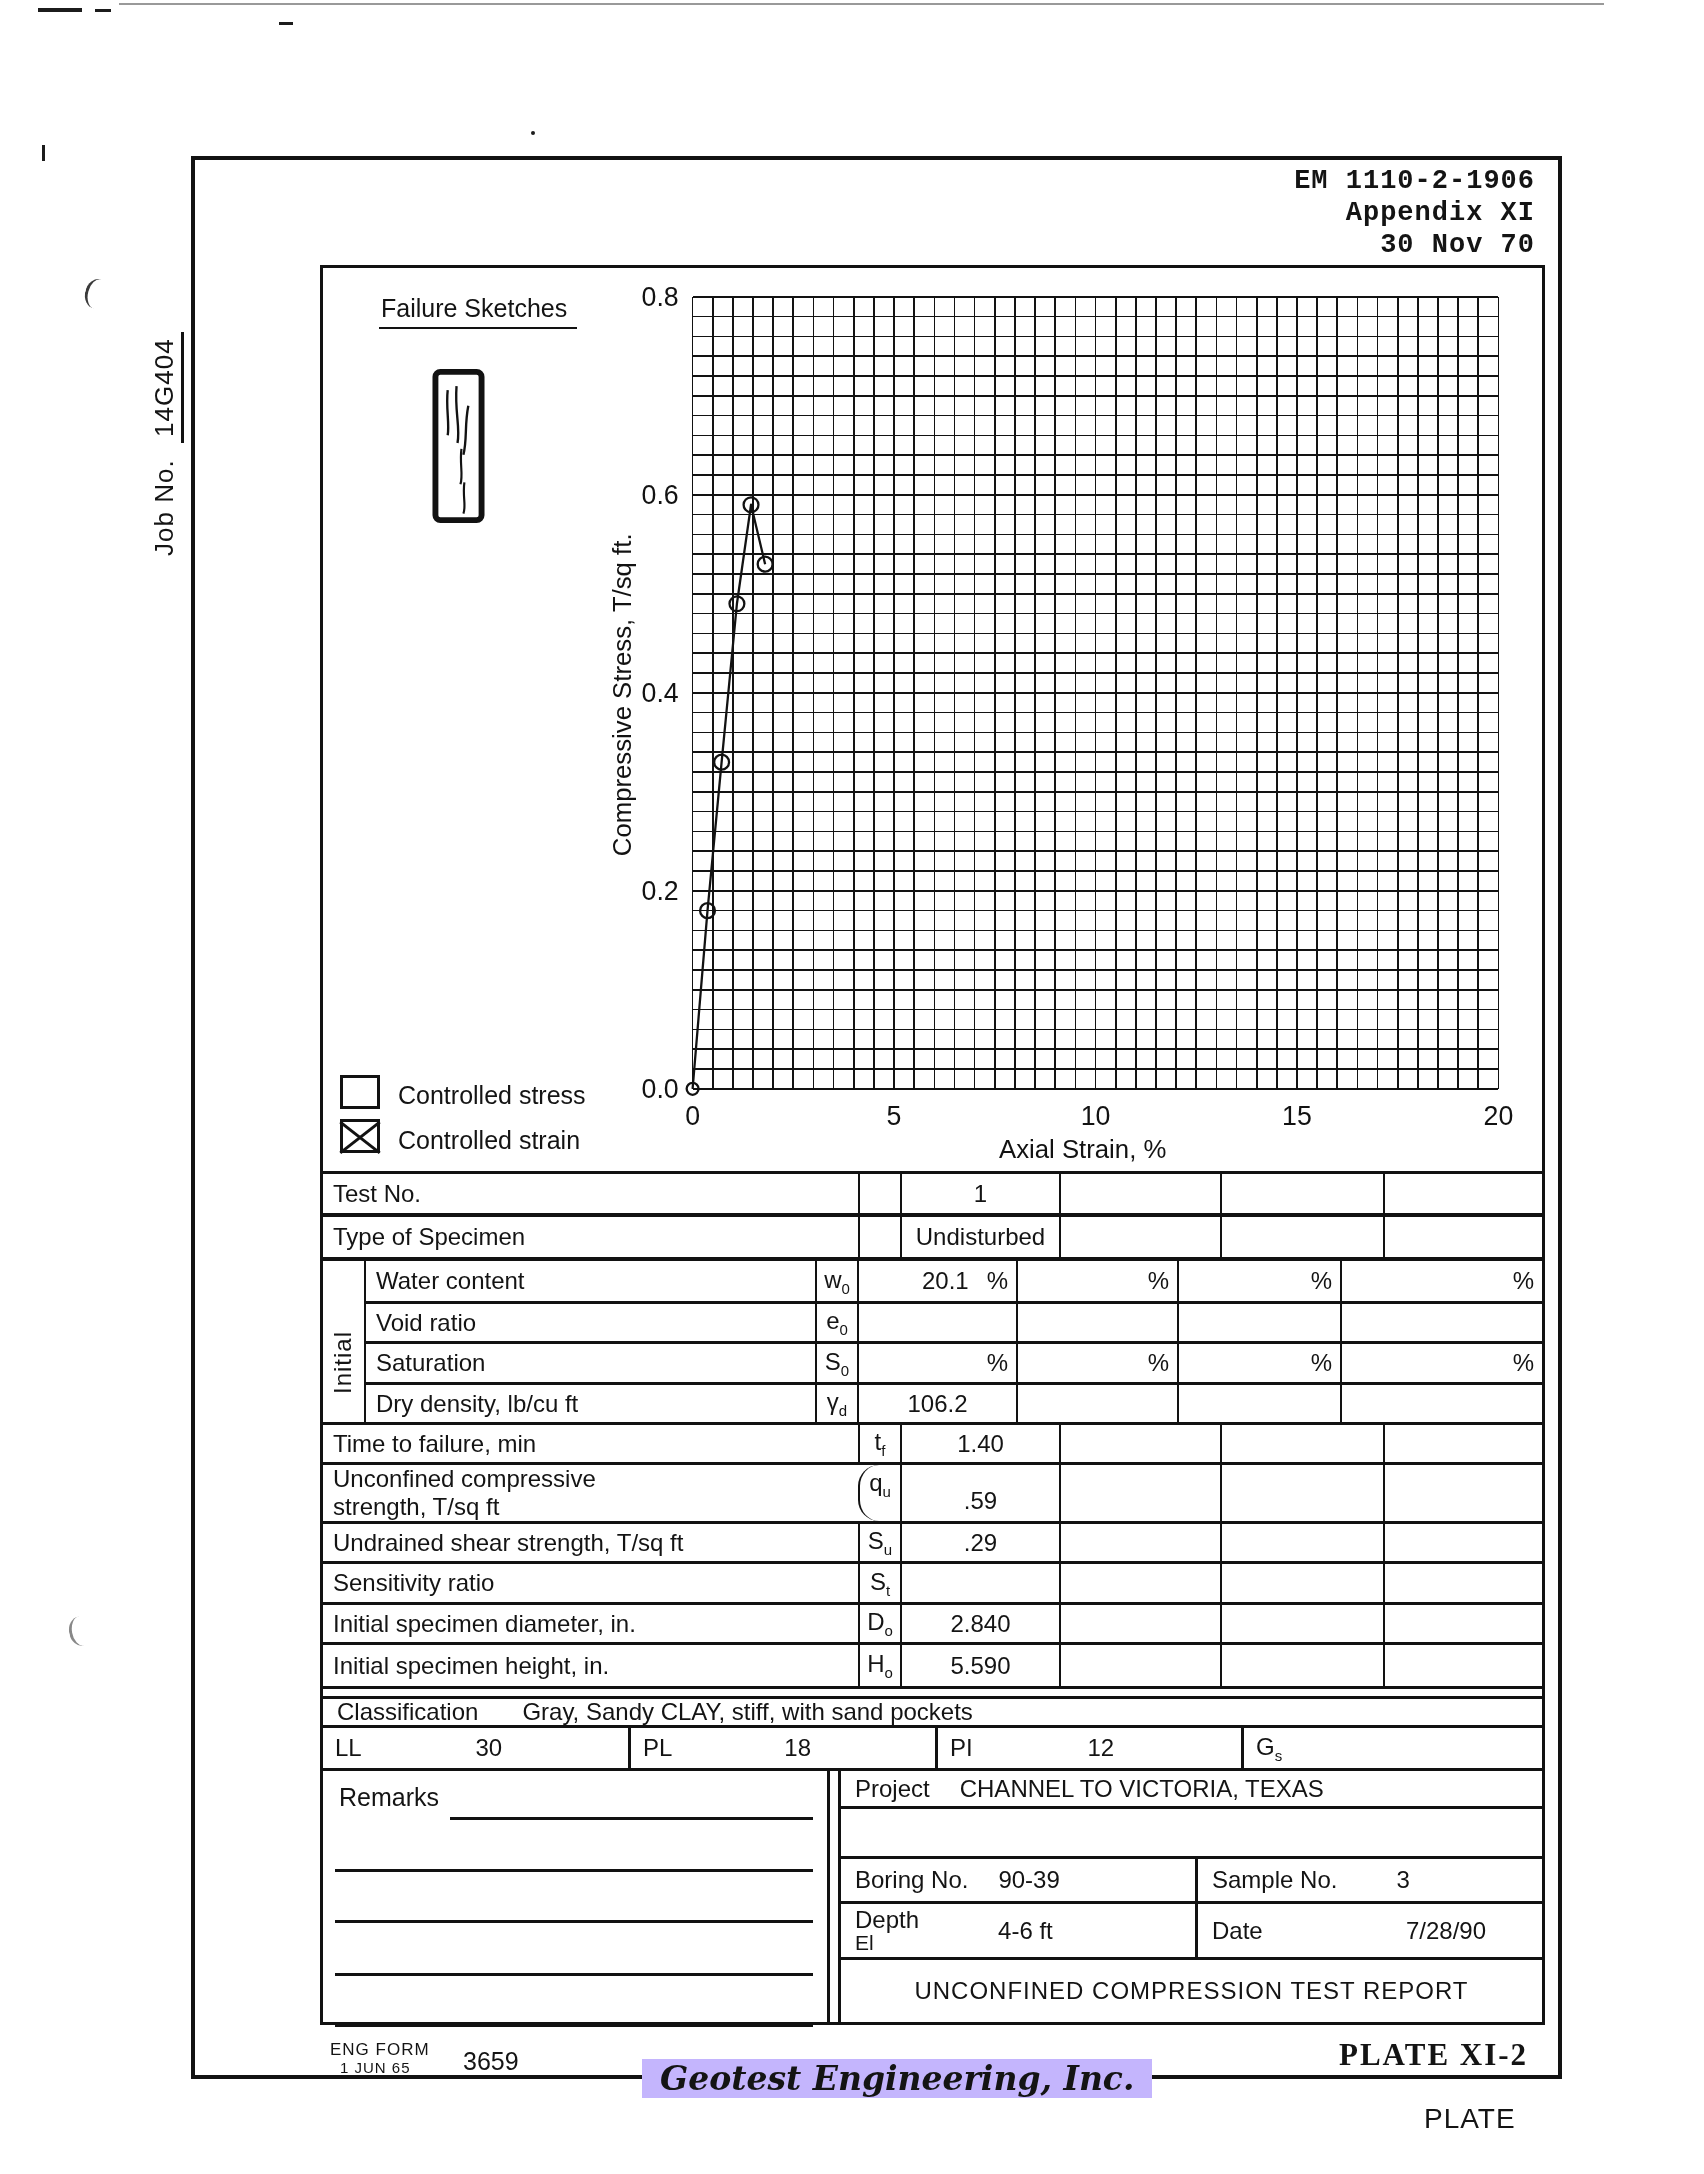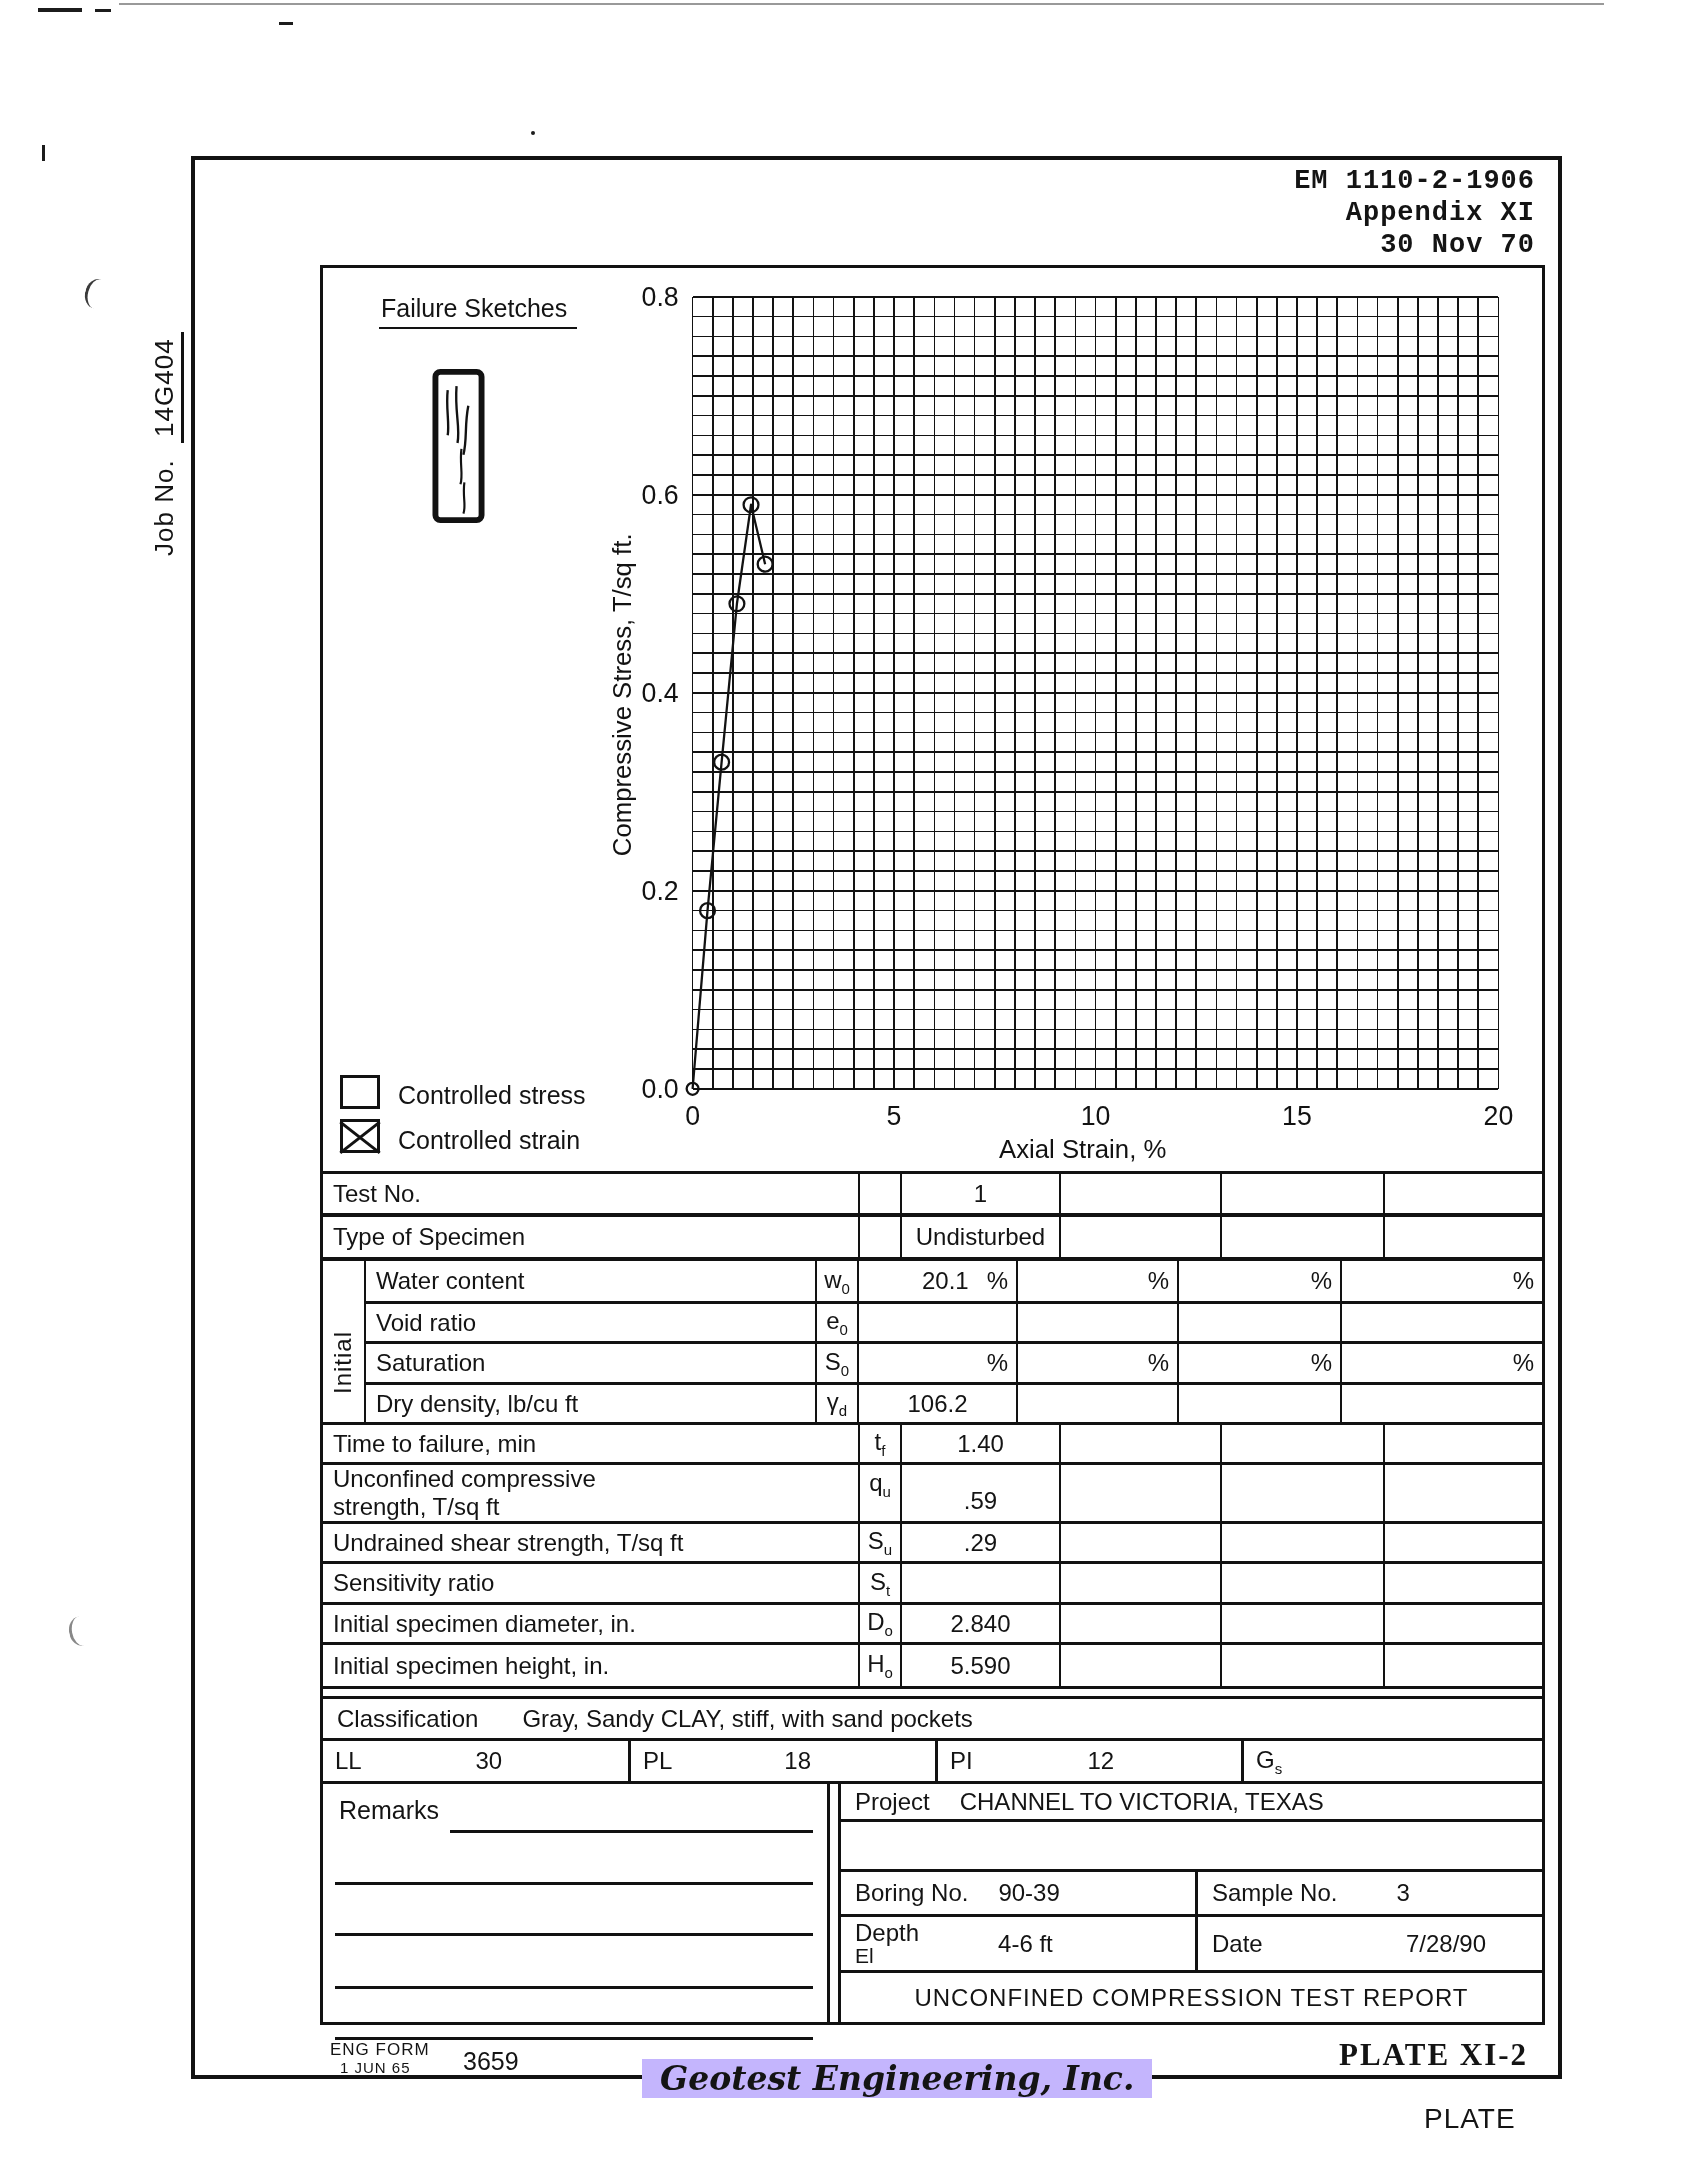--- a/index.html
+++ b/index.html
@@ -338,21 +338,21 @@
           <span>1.40</span>
         </div>
       <div class="c c-v2 vc"></div>
       <div class="c c-v3 vc"></div>
       <div class="c c-v4 vc"></div>
     </div>
 
     <div class="trow" style="height:59px;">
       <div class="c c-label-full prelab">Unconfined compressive
 strength, T/sq ft</div>
-      <div class="c c-sym" style="align-items:flex-start;padding-top:4px;">
+      <div class="c c-sym" style="align-items:flex-start;padding-top:4px;border-radius:21px;">
           <span><span>q</span><sub>u</sub></span>
         </div>
       <div class="c c-v1 vc" style="align-items:flex-end;padding-bottom:6px;">
           <span>.59</span>
         </div>
       <div class="c c-v2 vc"></div>
       <div class="c c-v3 vc"></div>
       <div class="c c-v4 vc"></div>
     </div>
 
@@ -401,21 +401,21 @@
       <div class="c c-v1 vc">
           <span>5.590</span>
         </div>
       <div class="c c-v2 vc"></div>
       <div class="c c-v3 vc"></div>
       <div class="c c-v4 vc"></div>
     </div>
 
     <div class="dsep"></div>
 
-    <div class="trow nt" style="height:39px;">
+    <div class="trow nt" style="height:26px;">
       <div class="c" style="padding-left:14px;">Classification</div>
       <div class="c" style="padding-left:34px;">Gray, Sandy CLAY, stiff, with sand pockets</div>
     </div>
 
     <div class="trow" style="height:43px;">
       <div class="att-cell" style="flex:0 0 305px;">
         <span>LL</span>
           <span class="att-val">30</span>
       </div>
       <div class="att-cell" style="flex:0 0 307px;">

